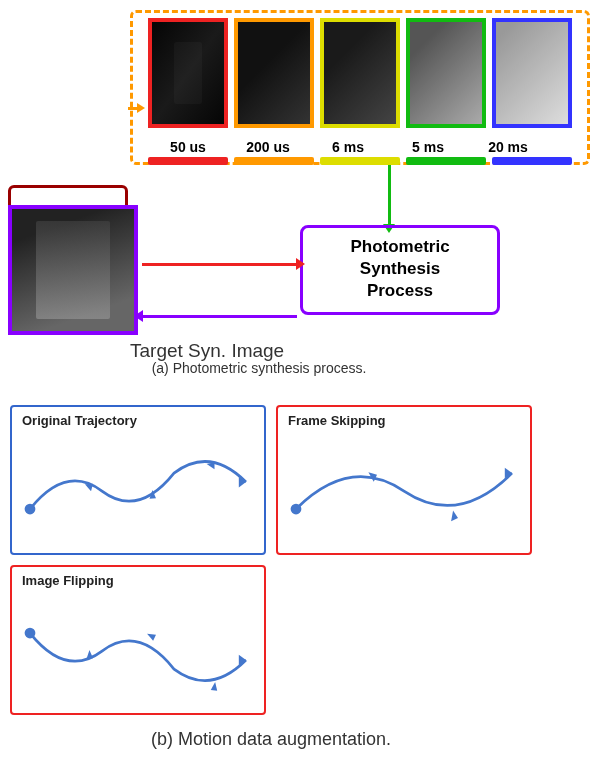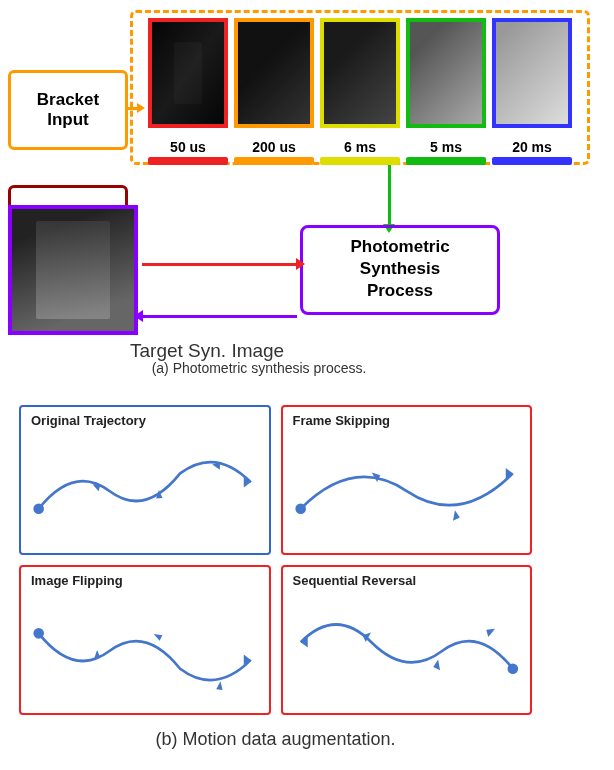--- a/index.html
+++ b/index.html
@@ -120,21 +120,20 @@
       background: linear-gradient(135deg, #999 10%, #ddd 100%);
       width: 100%; height: 100%;
     }
 
     
     .exposure-labels {
       position: absolute;
       top: 135px;
       left: 148px;
       display: flex;
-      gap: 6px;
       width: 436px;
     }
     .exp-label {
       width: 80px;
       text-align: center;
       font-size: 14px;
       font-weight: bold;
       padding-top: 4px;
     }
 
@@ -299,21 +298,20 @@
       color: #333;
     }
 
     
     .bottom-section {
       position: absolute;
       top: 395px;
       left: 0;
       width: 542px;
       height: 375px;
-      padding-left: 9px;
     }
 
     .bottom-grid {
       display: grid;
       grid-template-columns: 1fr 1fr;
       grid-template-rows: 1fr 1fr;
       gap: 10px;
       padding: 10px;
       height: 330px;
     }
@@ -353,26 +351,20 @@
       margin-top: 4px;
     }
   </style>
 </head>
 <body>
 
 <div class="top-section">
 
   <div class="orange-dashed-box"></div>
 
-  <div class="bracket-input-box">
-    <span>
-      <span>Bracket</span><br>
-      <span>Input</span>
-    </span>
-  </div>
 
   <div class="arrow-bracket"></div>
 
   <div class="images-strip">
     <div class="img-frame red-frame">
       <div class="hall-dark"></div>
     </div>
     <div class="img-frame orange-frame">
       <div class="hall-medium"></div>
     </div>
@@ -470,29 +462,16 @@
 
         <path d="M20,40 Q60,90 100,60 Q140,30 180,80 Q220,110 260,70" fill="none" stroke="#4477cc" stroke-width="3"></path>
         <circle cx="20" cy="40" r="6" fill="#4477cc"></circle>
         <polygon points="90,68 82,62 84,72" fill="#4477cc" transform="rotate(30,90,68)"></polygon>
         <polygon points="160,42 152,36 154,46" fill="#4477cc" transform="rotate(-30,160,42)"></polygon>
         <polygon points="228,104 220,98 222,108" fill="#4477cc" transform="rotate(40,228,104)"></polygon>
         <polygon points="260,70 252,64 252,76" fill="#4477cc"></polygon>
       </svg>
     </div>
 
-    <div class="traj-box red-border">
-      <div class="traj-label">Sequential Reversal</div>
-      <svg class="traj-svg" viewBox="0 0 280 120">
-
-        <path d="M20,50 Q60,10 100,50 Q140,90 180,60 Q220,30 260,80" fill="none" stroke="#4477cc" stroke-width="3"></path>
-        <circle cx="260" cy="80" r="6" fill="#4477cc"></circle>
-
-        <polygon points="90,42 98,36 96,48" fill="#4477cc" transform="rotate(20,90,42)"></polygon>
-        <polygon points="170,78 178,72 176,84" fill="#4477cc" transform="rotate(-20,170,78)"></polygon>
-        <polygon points="230,36 238,30 236,42" fill="#4477cc" transform="rotate(30,230,36)"></polygon>
-        <polygon points="20,50 28,44 28,56" fill="#4477cc"></polygon>
-      </svg>
-    </div>
   </div>
 
   <div class="caption-b">(b) Motion data augmentation.</div>
 </div>
 
 </body></html>

